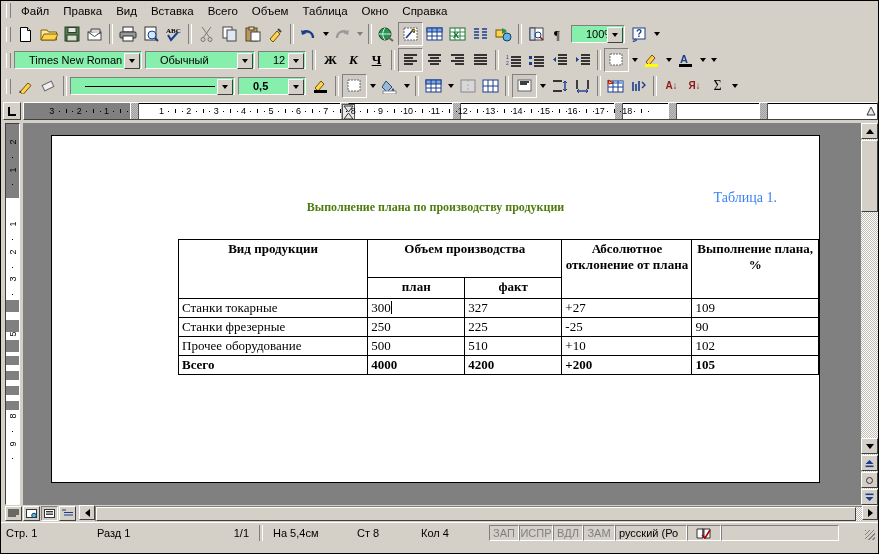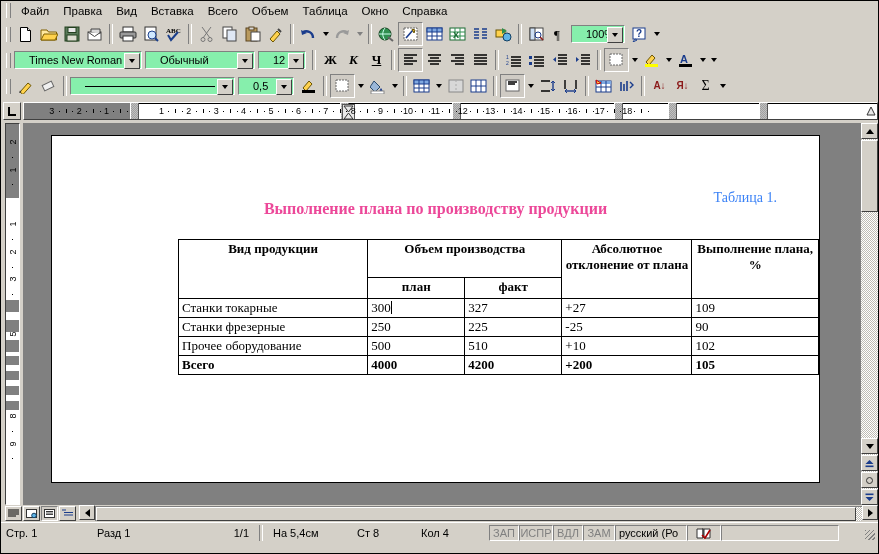--- a/index.html
+++ b/index.html
@@ -65,21 +65,21 @@
   .vruler{width:22px;background:#d4d0c8;position:relative;}
   .vruler-in{position:absolute;left:4px;top:0;bottom:0;width:13px;background:#fff;
      border-top:1px solid #404040;border-left:1px solid #404040;border-right:1px solid #fff;border-bottom:1px solid #fff;}
   .vr-grey{position:absolute;left:0;right:0;background:#808080;}
   .vr-dot{position:absolute;left:6px;width:1px;height:1px;background:#000;}
   .docpane{flex:1;position:relative;background:#808080;overflow:hidden;}
   .page{position:absolute;left:28px;top:12px;width:767px;height:346px;background:#fff;border:1px solid #000;}
 
   .doc-caption{position:absolute;right:42px;top:32px;font-family:"Liberation Serif",serif;font-size:14px;color:#3b82f6;margin-top:22px;}
   .doc-title{position:absolute;left:0;right:0;top:64px;text-align:center;font-family:"Liberation Serif",serif;
-     font-size:16px;font-weight:bold;color:#ec4899;}
+     font-size:12px;font-weight:bold;color:#4d7c0f;}
 
   table.doc-table{position:absolute;left:126px;top:103px;border-collapse:collapse;
      font-family:"Liberation Serif",serif;font-size:13px;}
   table.doc-table td{border:1px solid #000;padding:1px 3px;vertical-align:top;color:#000;}
   td.c-head{text-align:center;font-weight:bold;vertical-align:middle;}
   td.b{font-weight:bold;}
   .caret{display:inline-block;width:1px;height:13px;background:#000;vertical-align:-2px;}
 
   
   .vscroll{position:absolute;right:0;top:0;bottom:0;width:17px;background:#d4d0c8;
@@ -413,21 +413,21 @@
       <svg width="17" height="14">
           <rect x="3" y="4" width="10" height="6" transform="rotate(-25 8 7)" fill="#f0f0f0" stroke="#666"></rect>
         </svg>
     </div>
     <div class="sep"></div>
 
     <div class="combo" style="width:165px;">
       <span style="display:block;width:130px;border-top:1px solid #000;margin-top:1px;"></span>
       <span class="arrow"></span>
     </div>
-    <div class="combo" style="width:56px;">
+    <div class="combo" style="width:68px;font-weight:bold;">
       <span>0,5</span>
       <span class="arrow"></span>
     </div>
     <div class="tbtn">
       <svg width="16" height="15">
           <path d="M2 9 l6-7 3 3 -6 7 z" fill="#ffd24d" stroke="#6b5400"></path>
           <rect x="1" y="11" width="13" height="3" fill="#000"></rect>
         </svg>
     </div>
     <div class="sep"></div>

